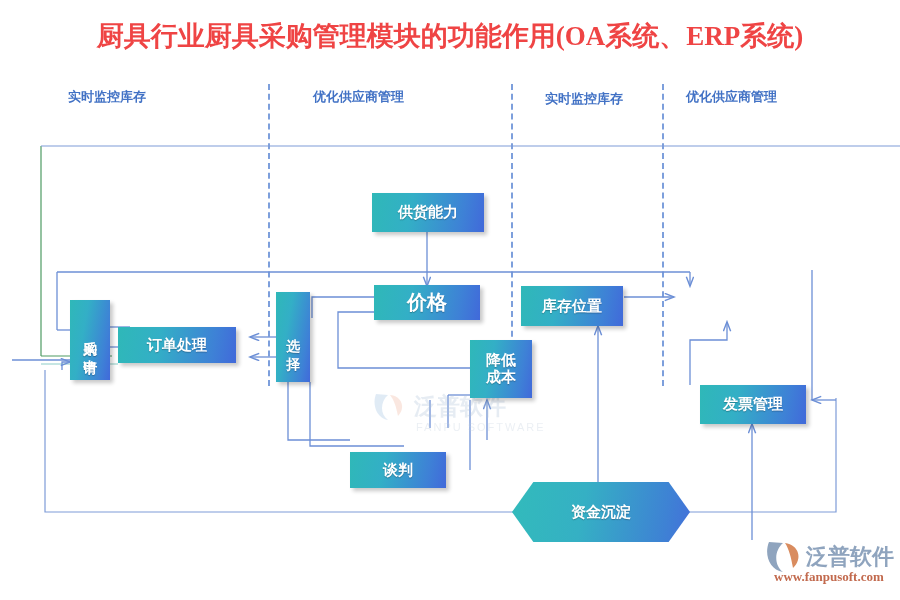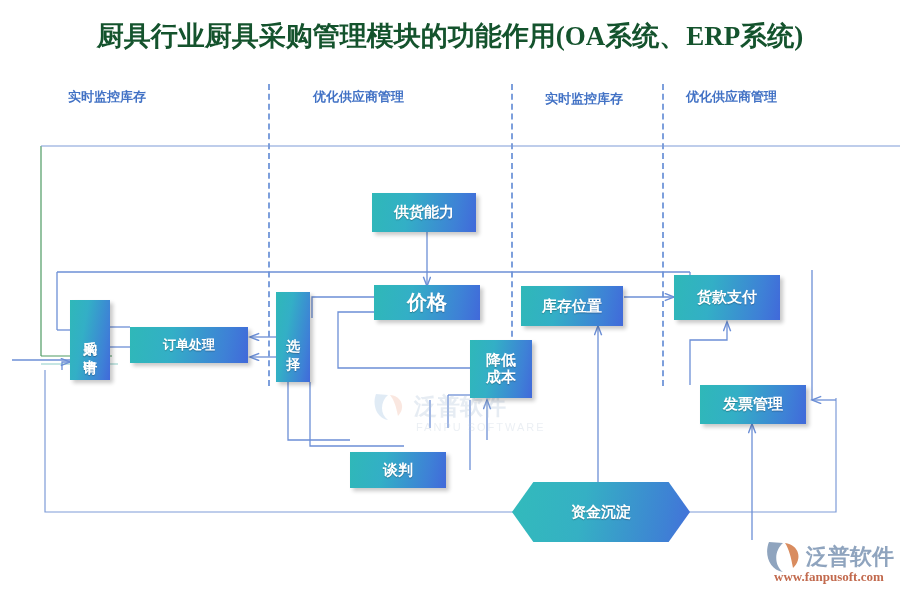--- a/index.html
+++ b/index.html
@@ -10,21 +10,21 @@
     overflow:hidden;
     position:relative;
   }
   #stage{position:relative;width:900px;height:600px;}
 
   
   .title{
     position:absolute;left:0;top:18px;width:900px;
     text-align:center;
     font-family:"Liberation Serif","DejaVu Serif",serif;
-    font-size:27px;font-weight:700;color:#14532d;
+    font-size:27px;font-weight:700;color:#ef4444;
     letter-spacing:0px;white-space:nowrap;
   }
 
   
   .col-cap{
     position:absolute;
     font-family:"Liberation Sans","DejaVu Sans",sans-serif;
     font-size:13px;font-weight:700;color:#4272C5;
     white-space:nowrap;
   }
@@ -161,37 +161,36 @@
       <path d="M812,270 L812,400"></path>
 
       <path d="M520,512 L516,512"></path>
       <path d="M680,512 L686,512"></path>
     </g>
   </svg>
 
   <div class="node vert" style="left:70px;top:300px;width:40px;height:80px;font-size:14px;">采购
 申请</div>
 
-  <div class="node" style="left:130px;top:327px;width:118px;height:36px;font-size:13px;">订单处理</div>
+  <div class="node" style="left:118px;top:327px;width:118px;height:36px;font-size:15px;">订单处理</div>
 
   <div class="node vert" style="left:276px;top:292px;width:34px;height:90px;font-size:14px;">选
 择</div>
 
-  <div class="node" style="left:372px;top:193px;width:104px;height:39px;font-size:15px;">供货能力</div>
+  <div class="node" style="left:372px;top:193px;width:112px;height:39px;font-size:15px;">供货能力</div>
 
   <div class="node" style="left:374px;top:285px;width:106px;height:35px;font-size:20px;">价格</div>
 
   <div class="node two" style="left:470px;top:340px;width:62px;height:58px;font-size:15px;">降低
 成本</div>
 
   <div class="node" style="left:350px;top:426px;width:96px;height:36px;font-size:15px;margin-top:26px;">谈判</div>
 
   <div class="node" style="left:521px;top:286px;width:102px;height:40px;font-size:15px;text-align:center;">库存位置</div>
 
-  <div class="node" style="left:674px;top:275px;width:106px;height:45px;font-size:15px;">货款支付</div>
 
   <div class="node" style="left:700px;top:385px;width:106px;height:39px;font-size:15px;">发票管理</div>
 
   <div class="hex" style="left:512px;top:482px;width:178px;height:60px;">资金沉淀</div>
 
   <div class="wm-center">
     <svg viewBox="0 0 200 52" width="200" height="52">
       <g>
         <path d="M6,8 C2,18 6,32 18,34 C10,28 10,16 18,9 Z" fill="#9CBEE0"></path>
         <path d="M20,9 C32,10 36,22 28,30 C26,20 24,14 20,9 Z" fill="#F0B39A"></path>

